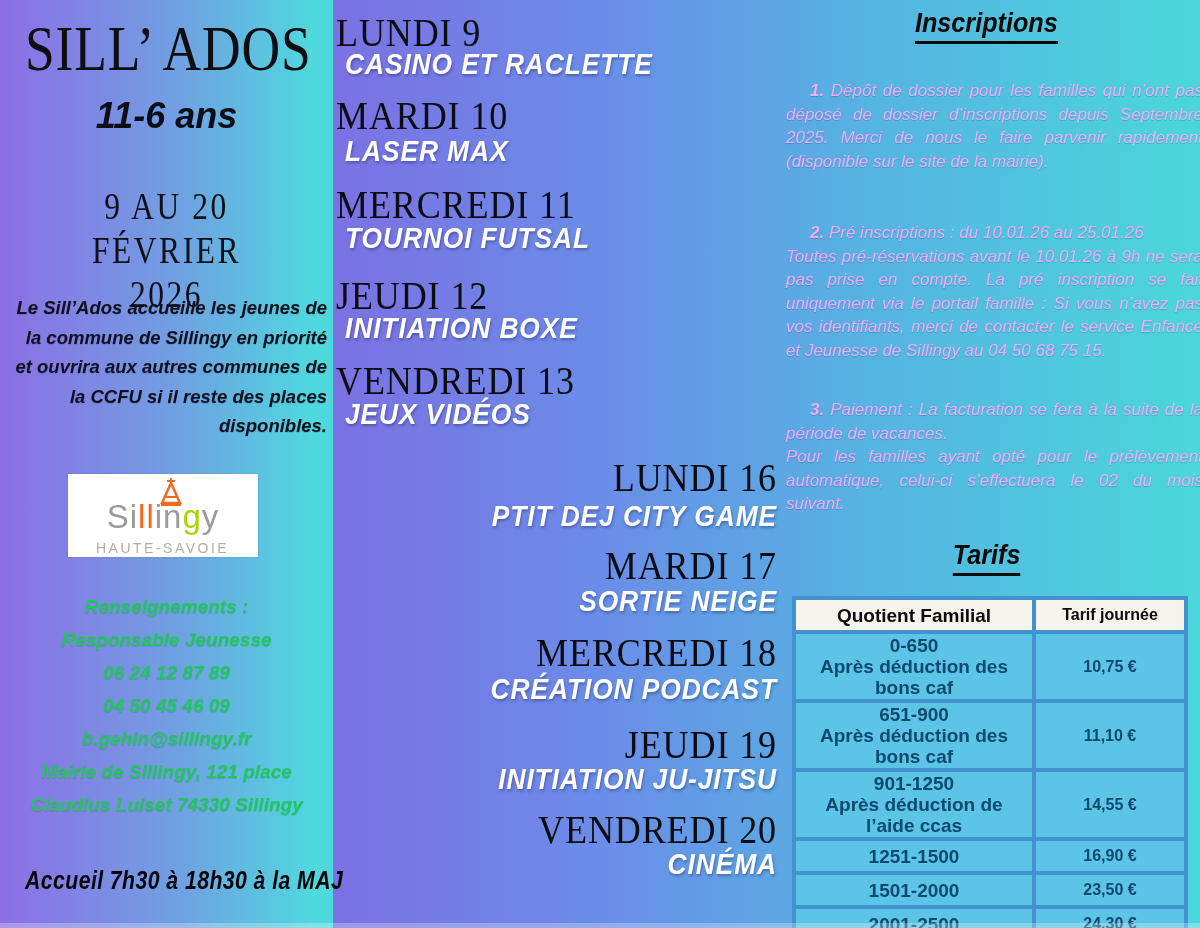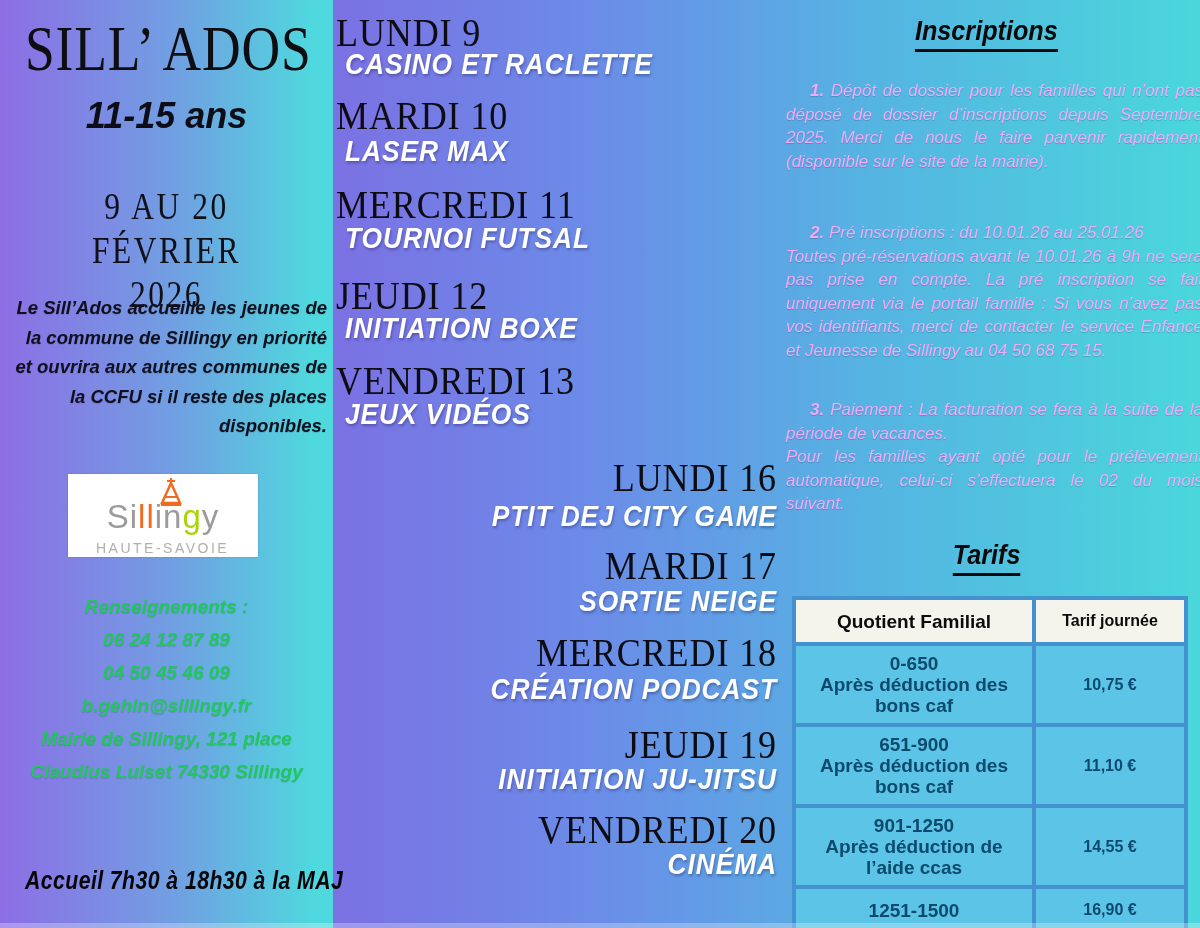--- a/index.html
+++ b/index.html
@@ -72,78 +72,79 @@
     color:#ffffff;letter-spacing:1px;white-space:nowrap;
     text-shadow:1px 2px 3px rgba(20,20,70,.35);
   }
   .w1{transform:scaleX(.9);transform-origin:left top;}
   .w1a{transform:scaleX(.88);transform-origin:left top;}
   .w2{width:337px;left:440px;text-align:right;transform:scaleX(.9);transform-origin:right top;}
   .w2a{width:337px;left:440px;text-align:right;transform:scaleX(.88);transform-origin:right top;}
 
   
   .insc-head-wrap,.tarifs-head-wrap{position:absolute;left:778px;width:417px;text-align:center;}
-  .insc-head-wrap{top:8px;margin-top:8px;} .tarifs-head-wrap{top:540px;}
+  .insc-head-wrap{top:8px;} .tarifs-head-wrap{top:540px;}
   .section-title{
     display:inline-block;font-weight:bold;font-style:italic;font-size:28px;color:#0a0a0a;
     border-bottom:3px solid #0a0a0a;padding-bottom:2px;line-height:1.1;
     transform:scaleX(.9);transform-origin:center;
   }
   .insc-p{
     position:absolute;left:778px;width:417px;text-align:justify;
     font-style:italic;font-size:17px;line-height:23.6px;color:#f0abfc;
     text-indent:24px;text-shadow:0 1px 1px rgba(0,0,0,.18);margin-left:8px;
   }
   .insc-p .num{font-weight:bold;}
   .p1{top:62px;} .p2{top:204px;} .p3{top:381px;}
 
   
   .tarifs-table{
     position:absolute;left:792px;top:596px;
     border-collapse:separate;border-spacing:4px;background:#4392cf;
     font-family:"Liberation Sans",sans-serif;
   }
-  .tarifs-table td{padding:7px 6px;text-align:center;vertical-align:middle;}
+  .tarifs-table td{padding:1px 6px;text-align:center;vertical-align:middle;}
   .th-cell{
     background:#f4f3ec;color:#0c0c0c;font-weight:bold;font-size:21px;height:28px;
   }
   .cell{background:#5cc4e6;color:#0c4a6e;font-weight:bold;}
   .q-cell{width:224px;font-size:19px;line-height:21px;}
   .pr-cell{width:136px;font-size:16px;}
   .row-tall td{height:43px;} .row-short td{height:28px;}
 </style>
 </head>
 <body>
 
 <div class="poster">
   <div class="left-panel"></div>
   <div class="main-panel"></div>
 
   <div class="lp-title">SILL’ ADOS</div>
-  <div class="lp-age">11-15 ans</div>
+  <div class="lp-age">11-6 ans</div>
   <div class="lp-dates">
     <div>9 AU 20 FÉVRIER</div>
     <div>2026</div>
   </div>
   <div class="lp-desc">Le Sill’Ados accueille les jeunes de la commune de Sillingy en priorité et ouvrira aux autres communes de la CCFU si il reste des places disponibles.</div>
 
   <div class="logo">
     <svg class="logo-tower" width="30" height="34" viewBox="0 0 30 34">
       <line x1="15" y1="1" x2="15" y2="8" stroke="#f06b21" stroke-width="2"></line>
       <line x1="11" y1="4" x2="19" y2="4" stroke="#f06b21" stroke-width="2"></line>
       <polygon points="15,6 24,26 6,26" fill="none" stroke="#f06b21" stroke-width="2.5"></polygon>
       <line x1="8" y1="20" x2="22" y2="20" stroke="#f06b21" stroke-width="2"></line>
       <line x1="5" y1="27.5" x2="25" y2="27.5" stroke="#f06b21" stroke-width="3"></line>
     </svg>
     <div class="logo-word"><span class="c-gray">Si</span><span class="c-orange">ll</span><span class="c-gray">in</span><span class="c-green">g</span><span class="c-gray">y</span></div>
     <div class="logo-sub">HAUTE-SAVOIE</div>
   </div>
 
   <div class="lp-contact">
     <div>Renseignements :</div>
+    <div>Responsable Jeunesse</div>
     <div>06 24 12 87 89</div>
     <div>04 50 45 46 09</div>
     <div>b.gehin@sillingy.fr</div>
     <div>Mairie de Sillingy, 121 place</div>
     <div>Claudius Luiset 74330 Sillingy</div>
   </div>
 
   <div class="lp-hours">Accueil 7h30 à 18h30 à la MAJ</div>
 
   <div class="day w1" style="left:336px;top:11px">LUNDI 9</div>

